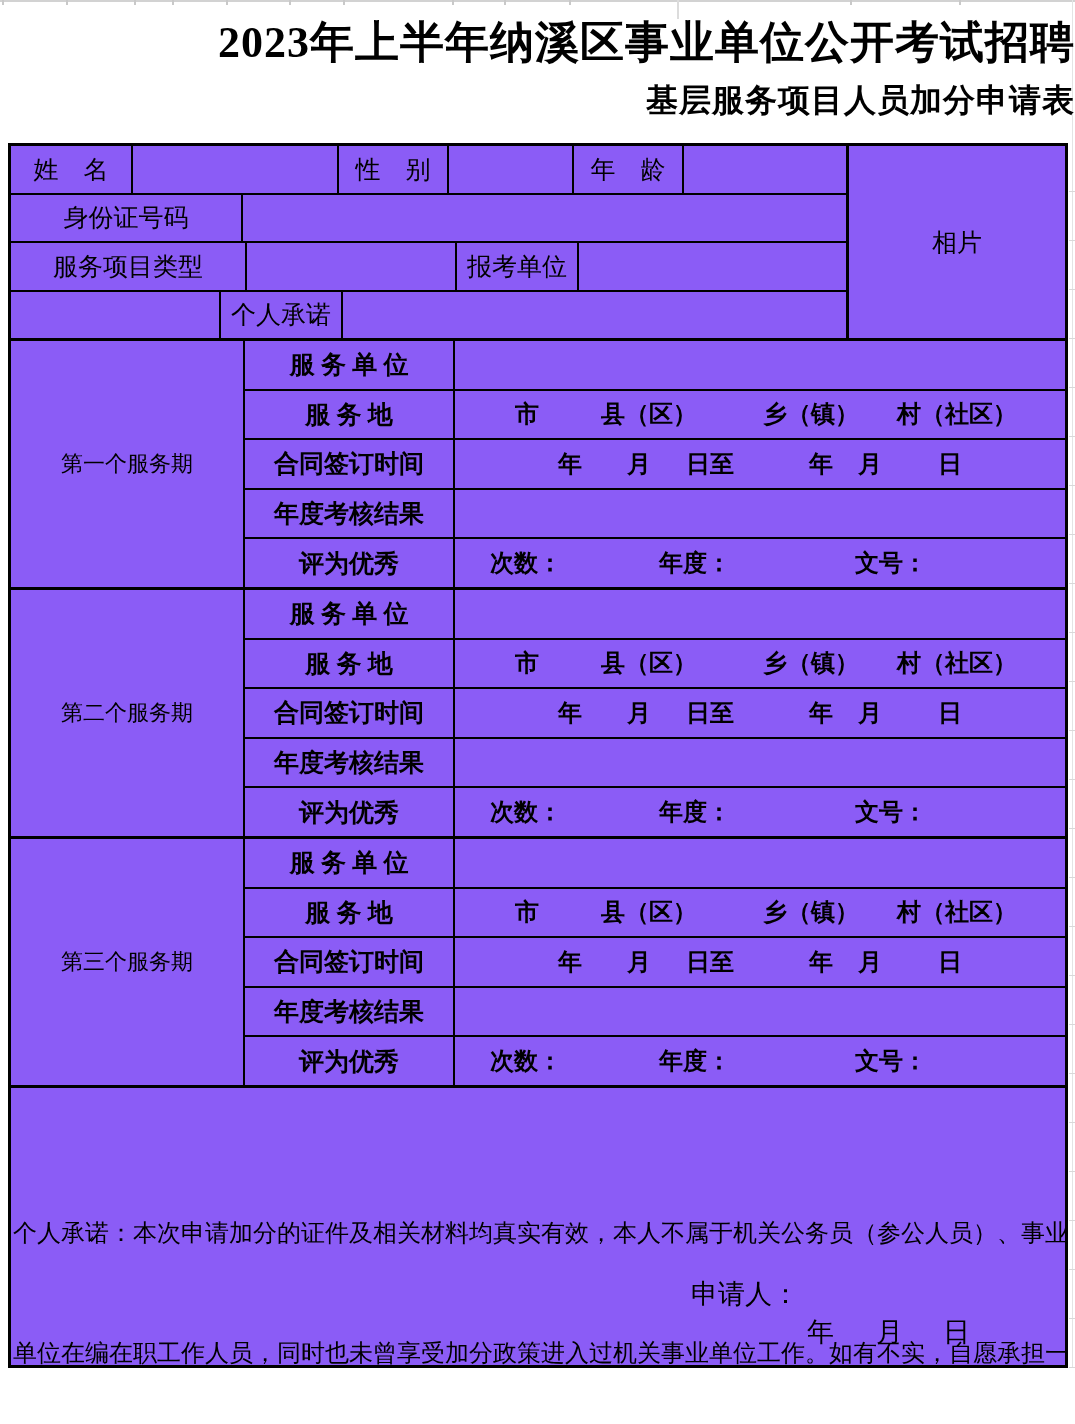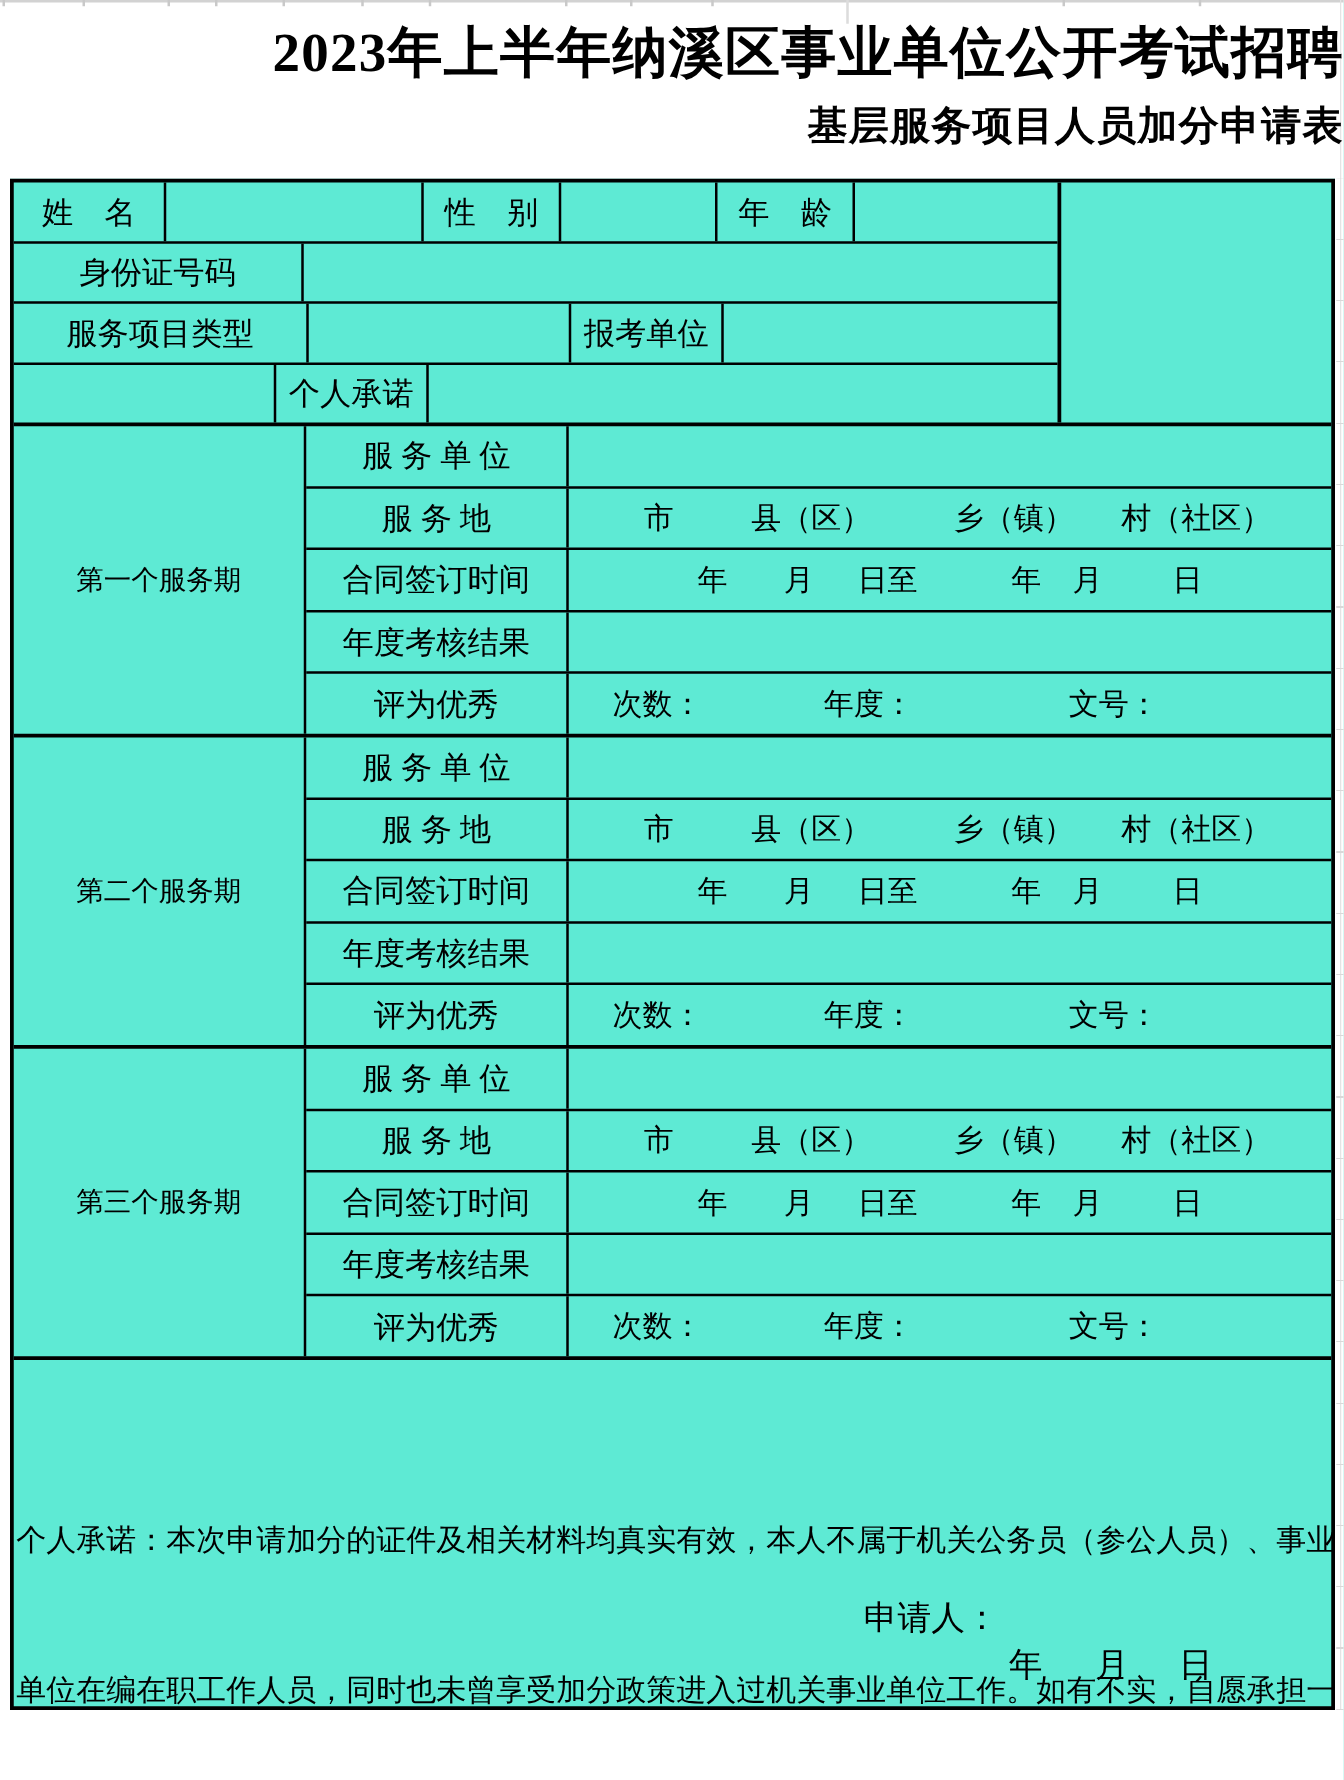--- a/index.html
+++ b/index.html
@@ -18,39 +18,39 @@
 
   
   .title-block{position:absolute;left:0;top:14px;width:1075px;text-align:right;font-weight:bold;}
   .title-line1{font-size:44px;line-height:58px;letter-spacing:1px;}
   .title-line2{font-size:32px;line-height:56px;letter-spacing:1px;}
 
   
   .form-table{
     position:absolute;left:8px;top:143px;width:1060px;height:1225px;
     border:3px solid #000;box-sizing:border-box;
-    display:flex;flex-direction:column;background:#5eead4;
+    display:flex;flex-direction:column;background:#8b5cf6;
   }
   .lbl{font-size:25px;display:flex;align-items:center;justify-content:center;white-space:pre;}
 
   
   .top-block{display:flex;height:195px;border-bottom:3px solid #000;box-sizing:border-box;flex:none;}
   .top-left{width:838px;border-right:3px solid #000;box-sizing:border-box;display:flex;flex-direction:column;}
   .trow{flex:1;display:flex;border-bottom:2px solid #000;box-sizing:border-box;}
   .trow:last-child{border-bottom:none;}
   .tcell{border-right:2px solid #000;box-sizing:border-box;display:flex;align-items:center;justify-content:center;}
   .tcell:last-child{border-right:none;}
   .fill{flex:1;}
   .photo-cell{flex:1;display:flex;align-items:center;justify-content:center;font-size:25px;}
 
   
   .section{display:flex;height:249px;border-bottom:3px solid #000;box-sizing:border-box;flex:none;}
   .sec-label{width:234px;border-right:2px solid #000;box-sizing:border-box;
     display:flex;align-items:center;justify-content:center;font-size:22px;}
-  .sec-rows{flex:1;display:flex;flex-direction:column;}
+  .sec-rows{flex:1;display:flex;flex-direction:column;font-weight:bold;}
   .srow{flex:1;display:flex;border-bottom:2px solid #000;box-sizing:border-box;}
   .srow:last-child{border-bottom:none;}
   .srow-label{width:210px;border-right:2px solid #000;box-sizing:border-box;
     display:flex;align-items:center;justify-content:center;font-size:25px;white-space:pre;}
   .srow-content{flex:1;display:flex;align-items:center;font-size:24px;white-space:pre;}
   .srow-content span{display:inline-block;}
   .pp-city{margin-left:60px;}  .pp-county{margin-left:62px;}
   .pp-town{margin-left:66px;}  .pp-village{margin-left:38px;}
   .cp-y1{margin-left:103px;}   .cp-m1{margin-left:45px;}  .cp-d1{margin-left:35px;}
   .cp-y2{margin-left:75px;}    .cp-m2{margin-left:25px;}  .cp-d2{margin-left:56px;}
@@ -115,20 +115,23 @@
         <div class="tcell fill"></div>
       </div>
 
       <div class="trow">
         <div class="tcell" style="width:210px"></div>
         <div class="tcell lbl" style="width:122px">个人承诺</div>
         <div class="tcell fill"></div>
       </div>
 
     </div>
+    <div class="photo-cell">
+      <span>相片</span>
+    </div>
   </div>
 
   <div class="section">
     <div class="sec-label">第一个服务期</div>
     <div class="sec-rows">
       <div class="srow">
         <div class="srow-label">服 务 单 位</div>
         <div class="srow-content"></div>
       </div>
       <div class="srow">

